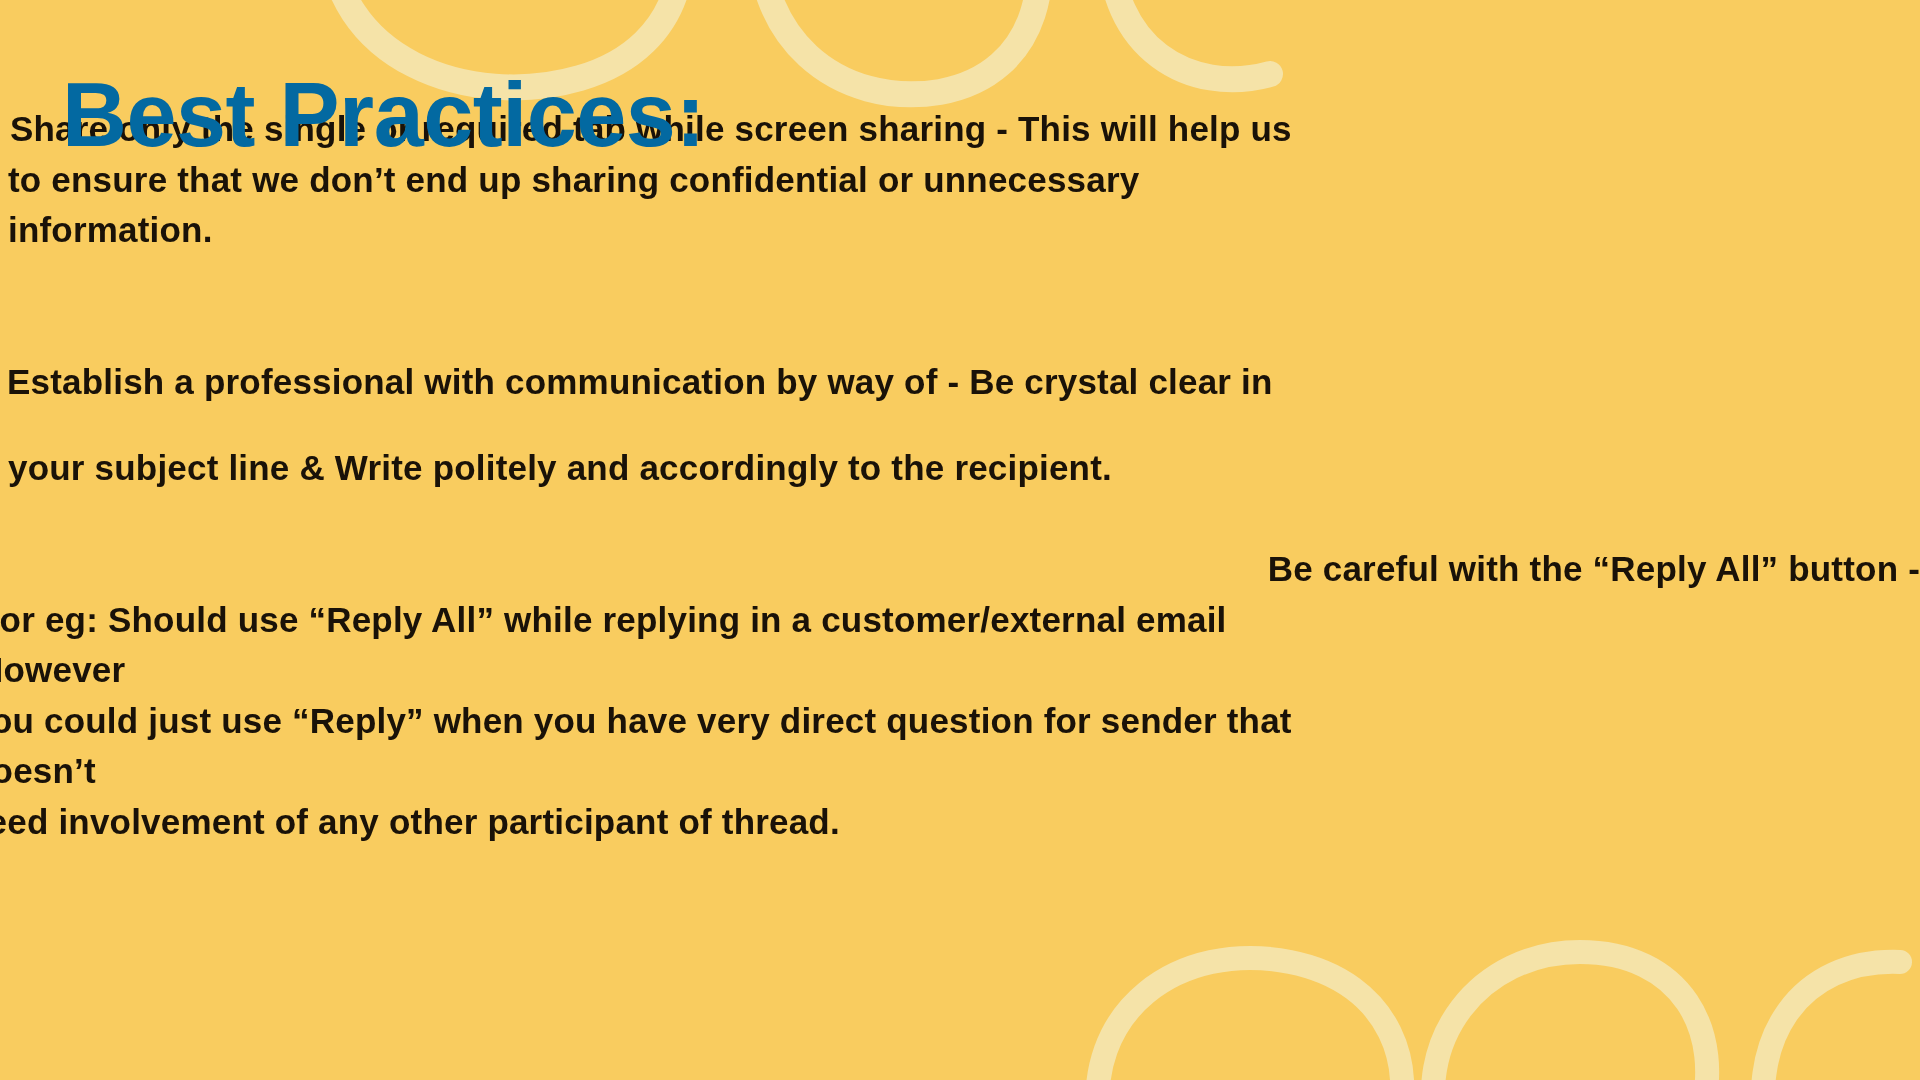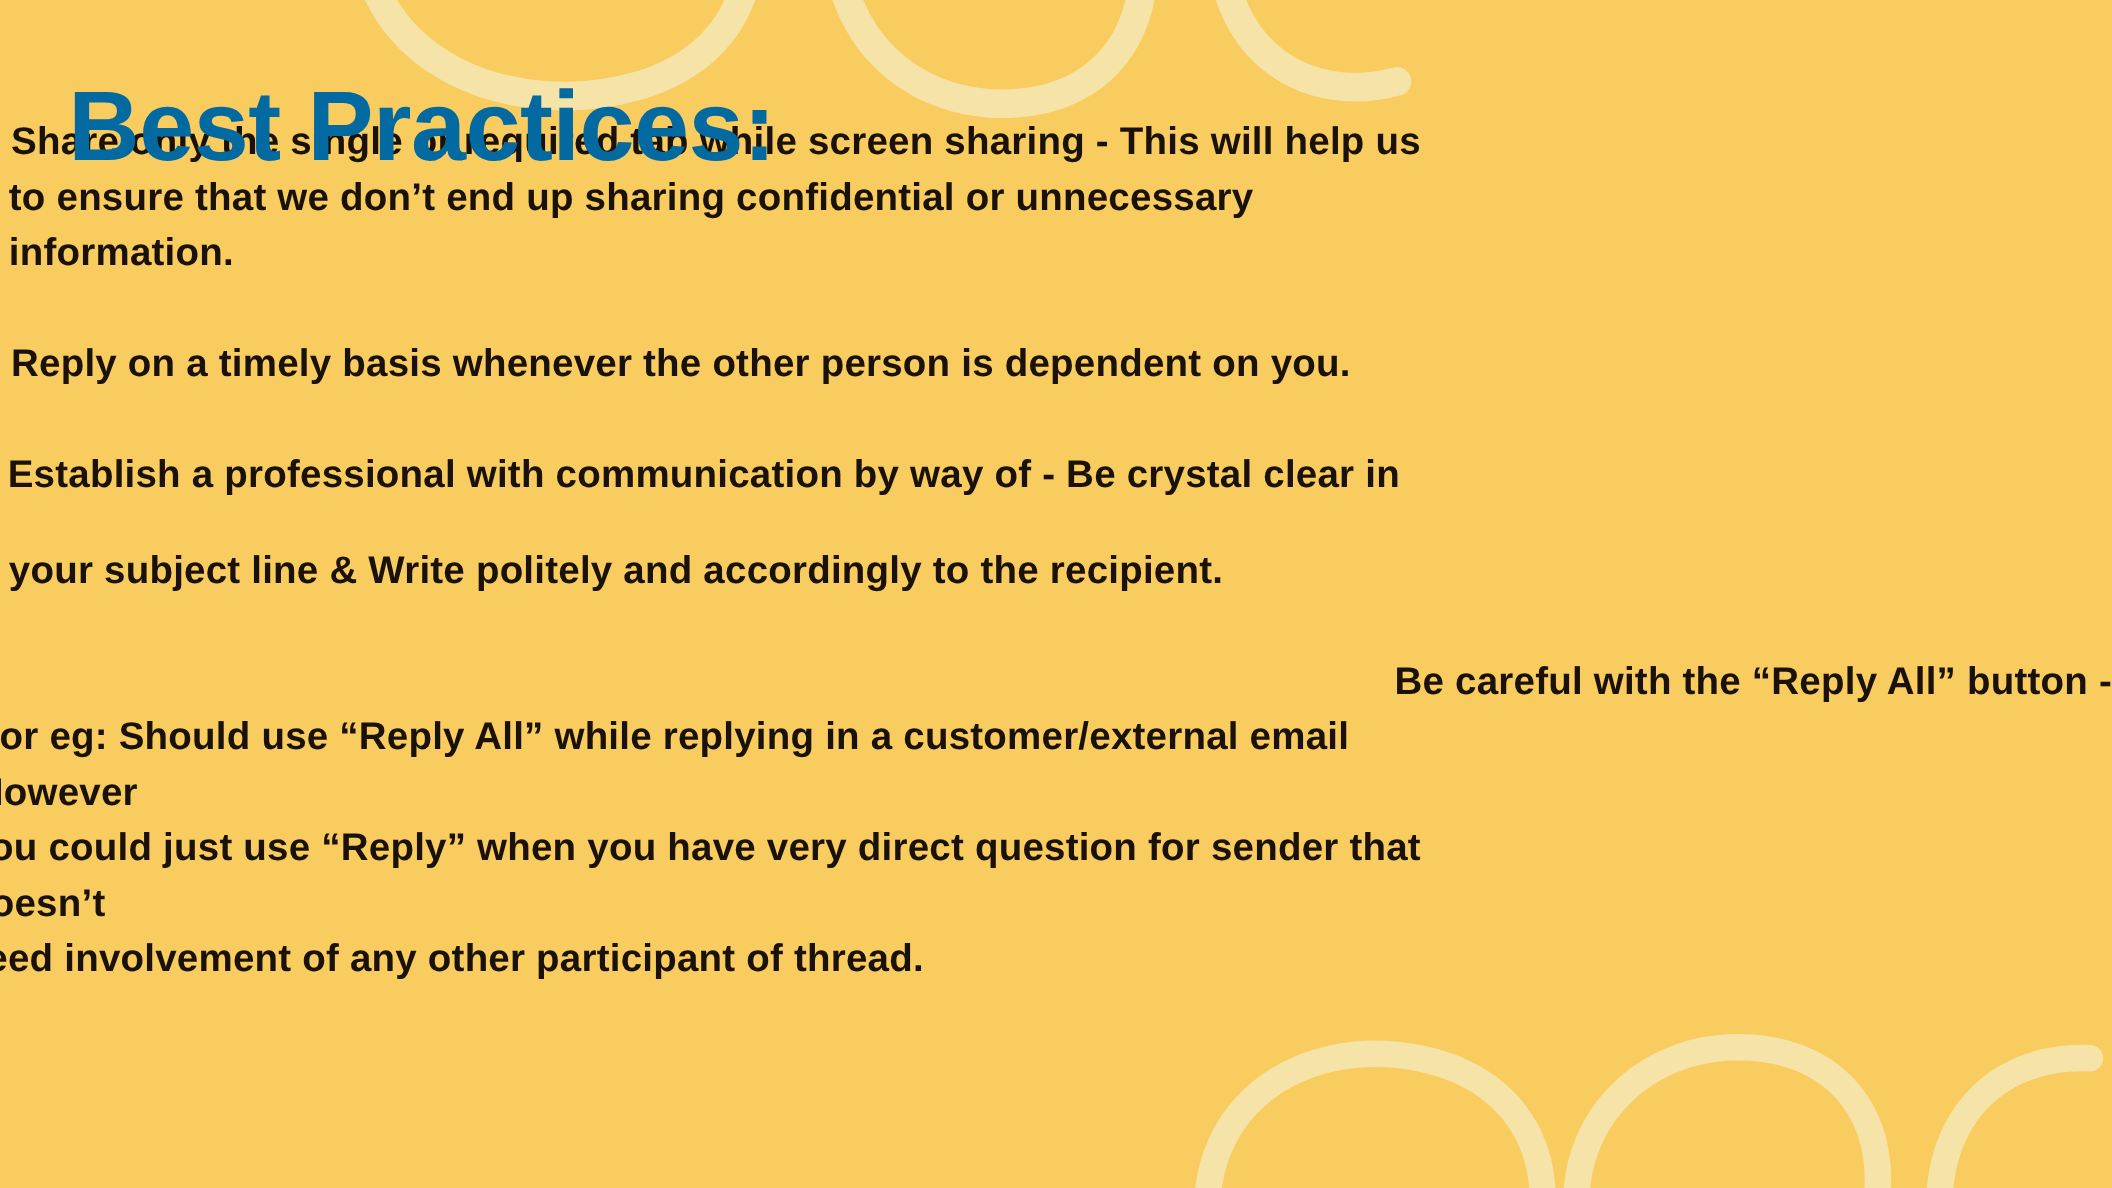--- a/index.html
+++ b/index.html
@@ -111,23 +111,20 @@
   <div id="body-block">
 
     <p class="para">
       <span class="ln off-a">Share only the single or required tab while screen sharing - This will help us</span>
       <span class="ln off-b">to ensure that we don’t end up sharing confidential or unnecessary</span>
       <span class="ln off-c">information.</span>
     </p>
 
     <span class="spacer"></span>
 
-    <p class="para">
-      <span class="ln off-d">Reply on a timely basis whenever the other person is dependent on you.</span>
-    </p>
 
     <span class="spacer"></span>
 
     <p class="para">
       <span class="ln off-e">Establish a professional with communication by way of - Be crystal clear in</span>
       <span class="ln off-f">your subject line &amp; Write politely and accordingly to the recipient.</span>
     </p>
 
     <span class="spacer"></span>
 

